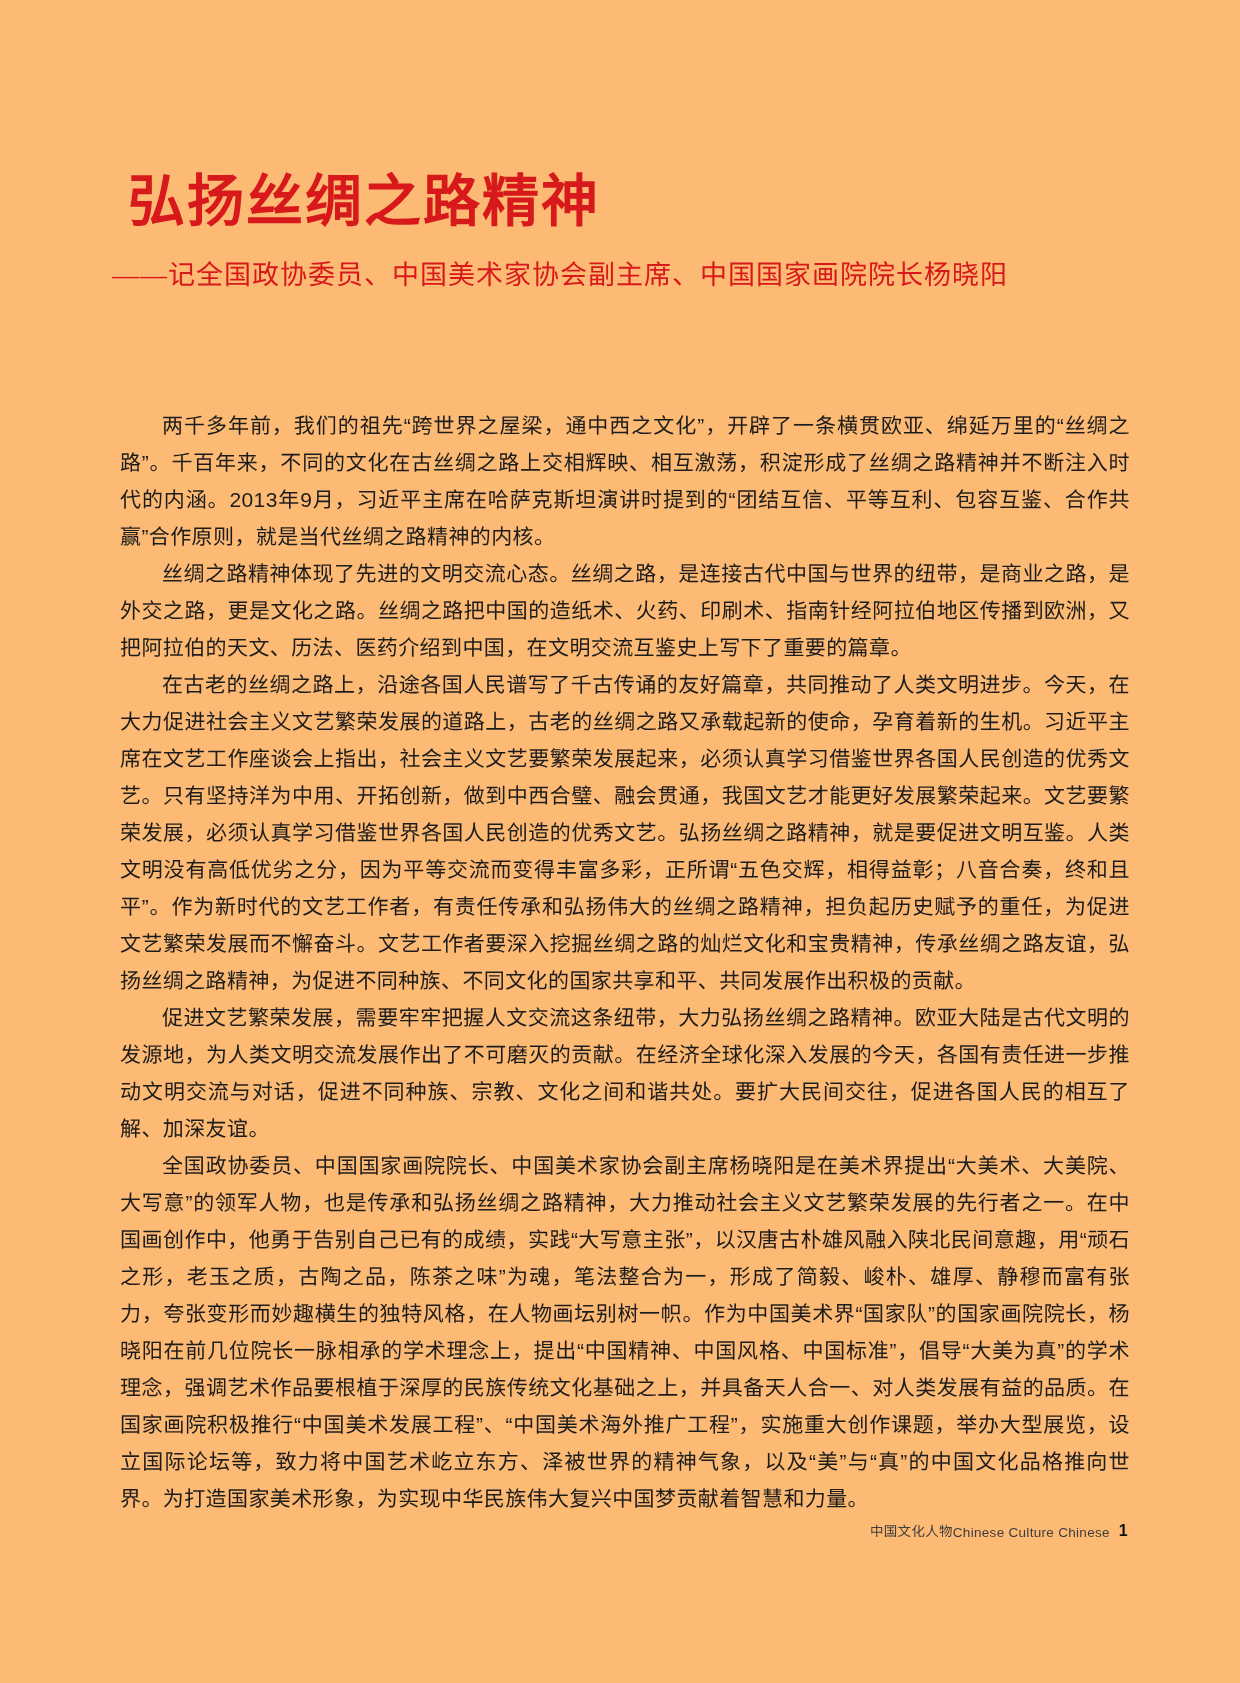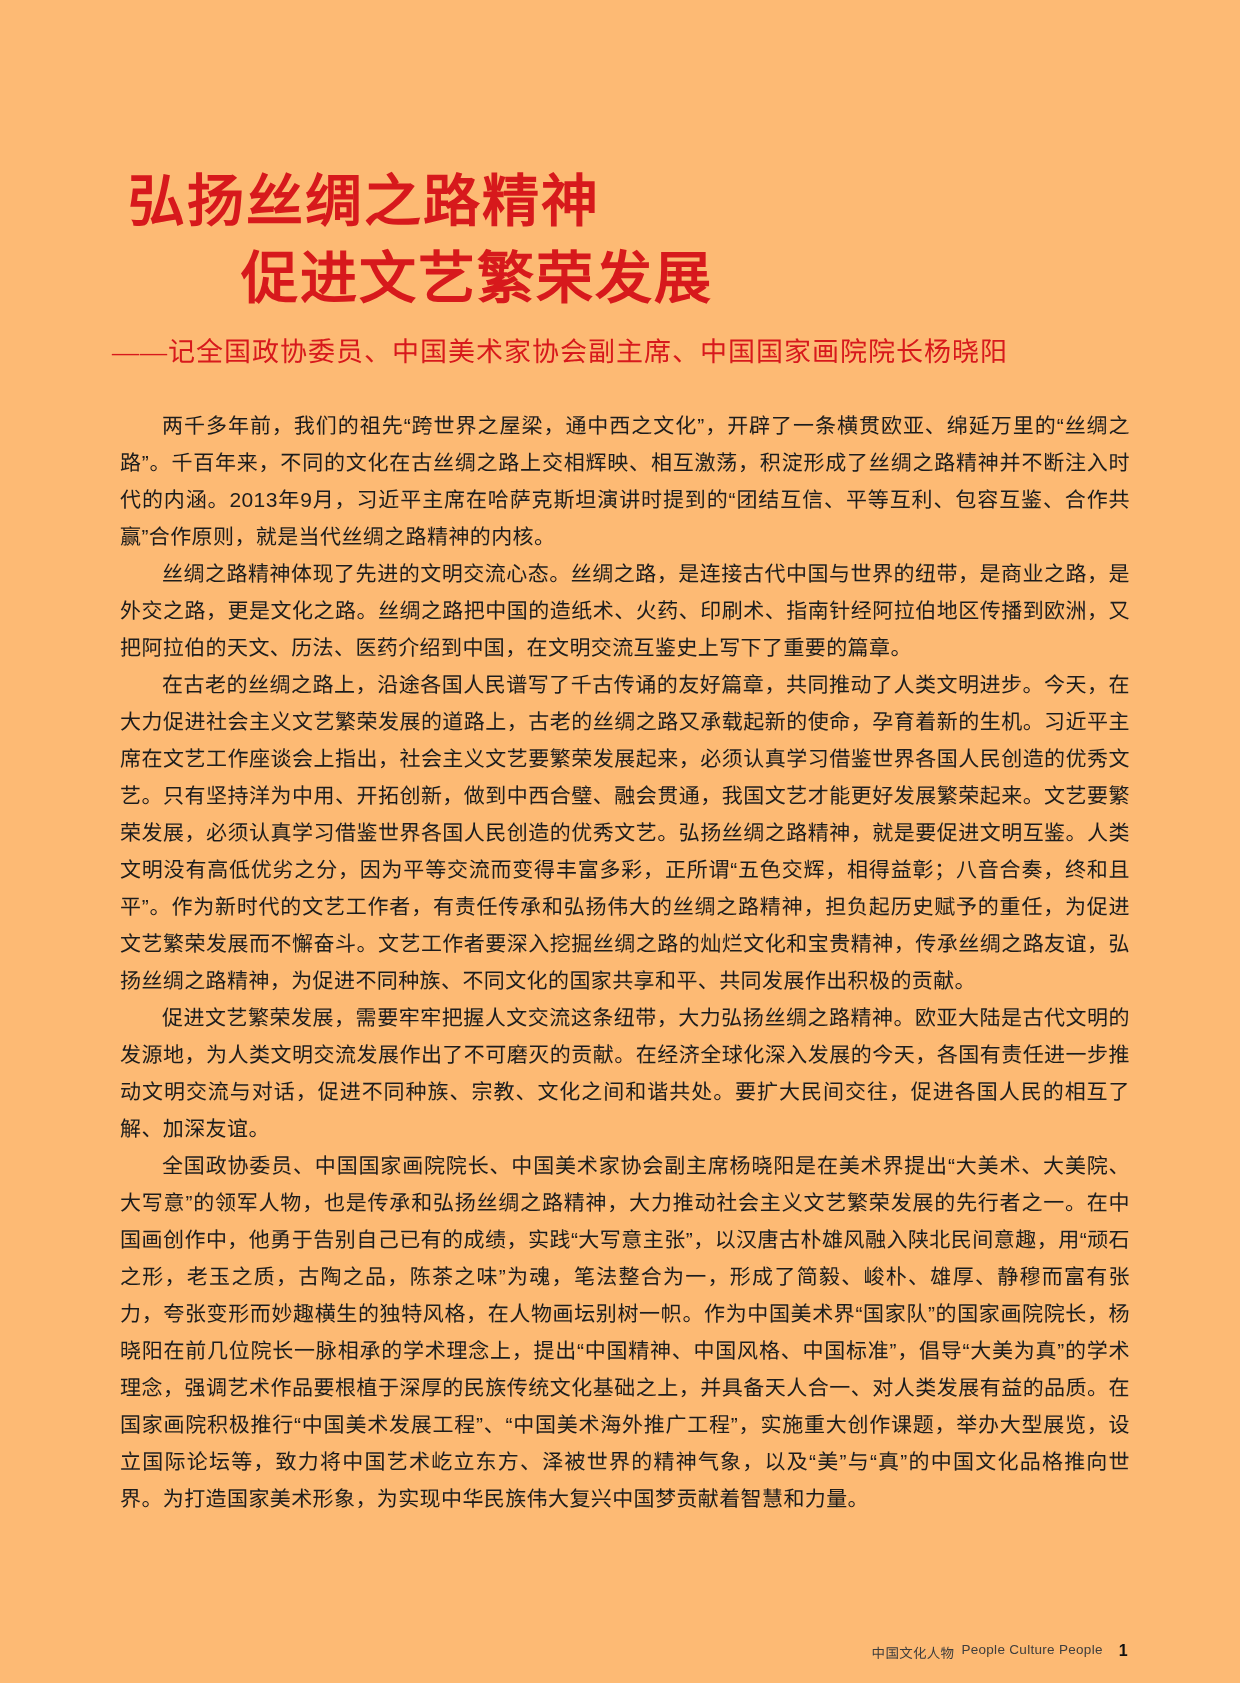--- a/index.html
+++ b/index.html
@@ -60,56 +60,54 @@
     font-family: "Liberation Sans", "DejaVu Sans", sans-serif;
   }
   .article-body p {
     text-indent: 2em;
     margin: 0;
   }
 
   
   .page-footer {
     position: absolute;
-    top: 1642px;
+    top: 1520px;
     right: 112px;
     display: flex;
-    align-items: flex-start;
-    gap: 7px;
+    align-items: flex-end;
     color: #3d3d3d;
     font-size: 13.5px;
     letter-spacing: 0.3px;
   }
   .page-footer .pageno {
     font-weight: bold;
     font-size: 16px;
     color: #101010;
     margin-left: 9px;
   }
 </style>
 </head>
 <body>
 
 <div class="page">
 
   <header class="article-header">
     <h1 class="title">
       <span class="t-line t-line1">弘扬丝绸之路精神</span>
-      <span class="t-line t-line2">促进文艺繁荣发展</span>
     </h1>
     <div class="subtitle">——记全国政协委员、中国美术家协会副主席、中国国家画院院长杨晓阳</div>
   </header>
 
   <main class="article-body">
     <p>两千多年前，我们的祖先“跨世界之屋梁，通中西之文化”，开辟了一条横贯欧亚、绵延万里的“丝绸之路”。千百年来，不同的文化在古丝绸之路上交相辉映、相互激荡，积淀形成了丝绸之路精神并不断注入时代的内涵。2013年9月，习近平主席在哈萨克斯坦演讲时提到的“团结互信、平等互利、包容互鉴、合作共赢”合作原则，就是当代丝绸之路精神的内核。</p>
     <p>丝绸之路精神体现了先进的文明交流心态。丝绸之路，是连接古代中国与世界的纽带，是商业之路，是外交之路，更是文化之路。丝绸之路把中国的造纸术、火药、印刷术、指南针经阿拉伯地区传播到欧洲，又把阿拉伯的天文、历法、医药介绍到中国，在文明交流互鉴史上写下了重要的篇章。</p>
     <p>在古老的丝绸之路上，沿途各国人民谱写了千古传诵的友好篇章，共同推动了人类文明进步。今天，在大力促进社会主义文艺繁荣发展的道路上，古老的丝绸之路又承载起新的使命，孕育着新的生机。习近平主席在文艺工作座谈会上指出，社会主义文艺要繁荣发展起来，必须认真学习借鉴世界各国人民创造的优秀文艺。只有坚持洋为中用、开拓创新，做到中西合璧、融会贯通，我国文艺才能更好发展繁荣起来。文艺要繁荣发展，必须认真学习借鉴世界各国人民创造的优秀文艺。弘扬丝绸之路精神，就是要促进文明互鉴。人类文明没有高低优劣之分，因为平等交流而变得丰富多彩，正所谓“五色交辉，相得益彰；八音合奏，终和且平”。作为新时代的文艺工作者，有责任传承和弘扬伟大的丝绸之路精神，担负起历史赋予的重任，为促进文艺繁荣发展而不懈奋斗。文艺工作者要深入挖掘丝绸之路的灿烂文化和宝贵精神，传承丝绸之路友谊，弘扬丝绸之路精神，为促进不同种族、不同文化的国家共享和平、共同发展作出积极的贡献。</p>
     <p>促进文艺繁荣发展，需要牢牢把握人文交流这条纽带，大力弘扬丝绸之路精神。欧亚大陆是古代文明的发源地，为人类文明交流发展作出了不可磨灭的贡献。在经济全球化深入发展的今天，各国有责任进一步推动文明交流与对话，促进不同种族、宗教、文化之间和谐共处。要扩大民间交往，促进各国人民的相互了解、加深友谊。</p>
     <p>全国政协委员、中国国家画院院长、中国美术家协会副主席杨晓阳是在美术界提出“大美术、大美院、大写意”的领军人物，也是传承和弘扬丝绸之路精神，大力推动社会主义文艺繁荣发展的先行者之一。在中国画创作中，他勇于告别自己已有的成绩，实践“大写意主张”，以汉唐古朴雄风融入陕北民间意趣，用“顽石之形，老玉之质，古陶之品，陈茶之味”为魂，笔法整合为一，形成了简毅、峻朴、雄厚、静穆而富有张力，夸张变形而妙趣横生的独特风格，在人物画坛别树一帜。作为中国美术界“国家队”的国家画院院长，杨晓阳在前几位院长一脉相承的学术理念上，提出“中国精神、中国风格、中国标准”，倡导“大美为真”的学术理念，强调艺术作品要根植于深厚的民族传统文化基础之上，并具备天人合一、对人类发展有益的品质。在国家画院积极推行“中国美术发展工程”、“中国美术海外推广工程”，实施重大创作课题，举办大型展览，设立国际论坛等，致力将中国艺术屹立东方、泽被世界的精神气象，以及“美”与“真”的中国文化品格推向世界。为打造国家美术形象，为实现中华民族伟大复兴中国梦贡献着智慧和力量。</p>
   </main>
 
   <footer class="page-footer">
     <span>中国文化人物</span>
-    <span>People Culture People</span>
+    <span>Chinese Culture Chinese</span>
     <span class="pageno">1</span>
   </footer>
 
 </div>
 
 </body></html>

